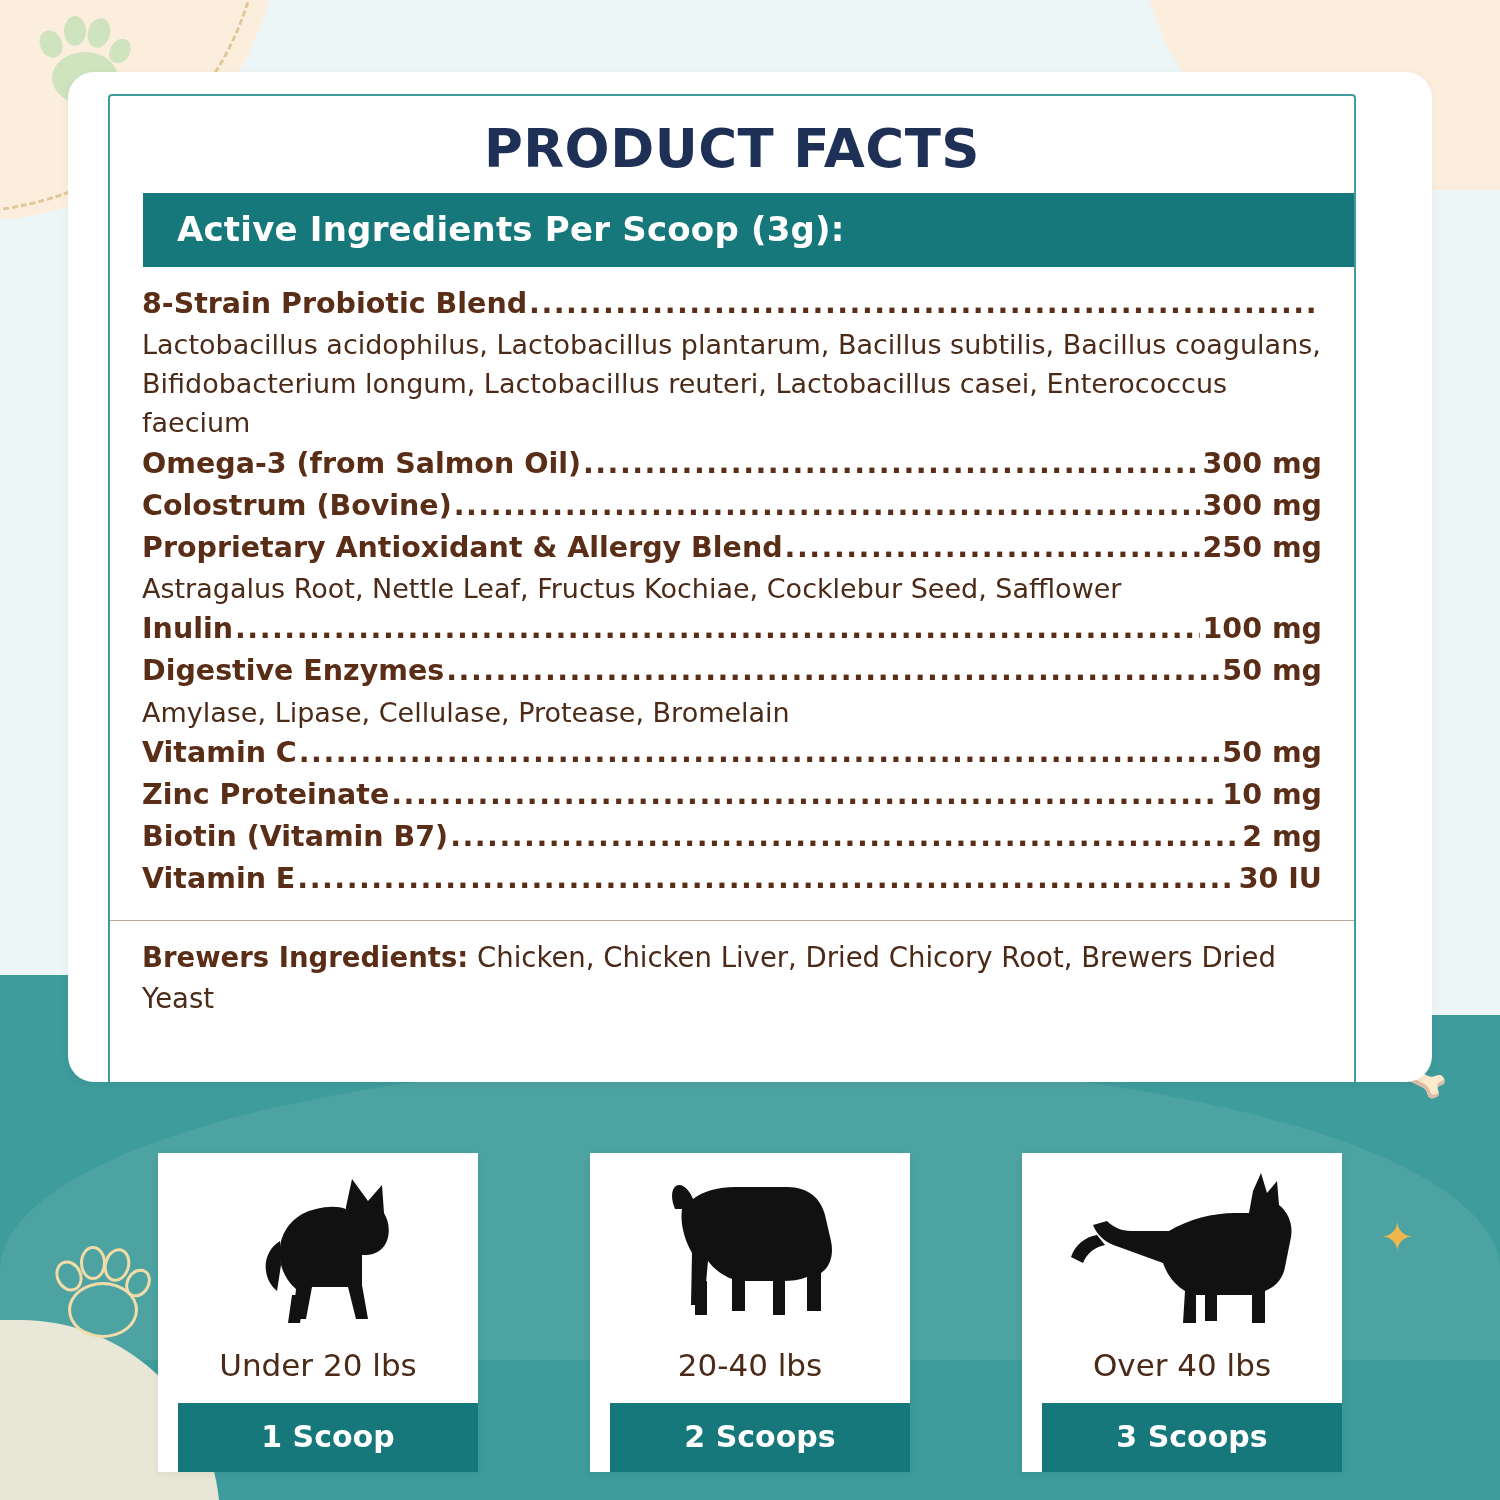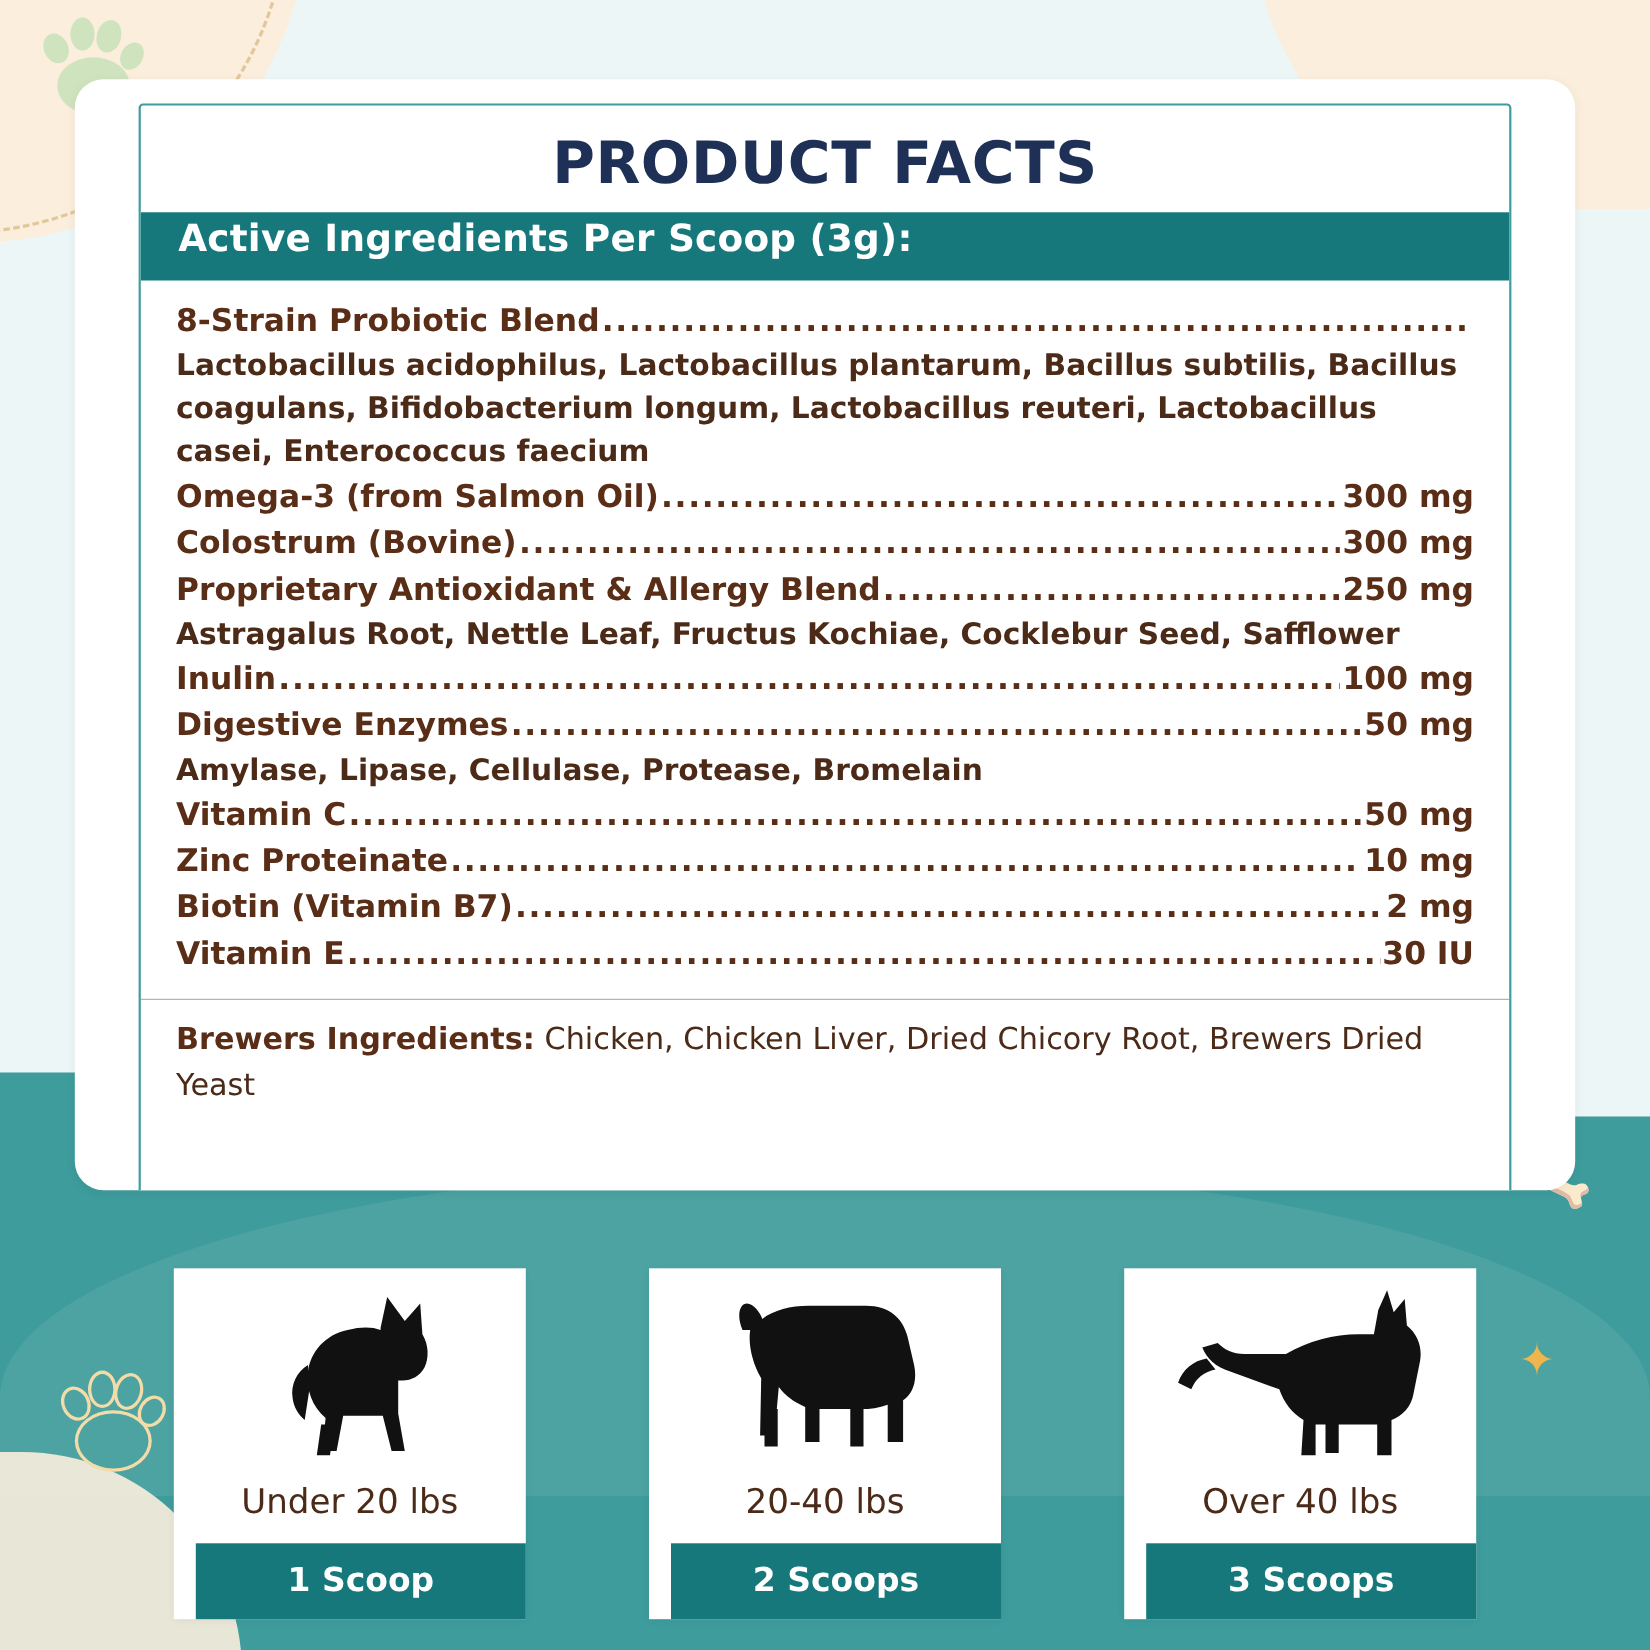--- a/index.html
+++ b/index.html
@@ -114,21 +114,21 @@
     top: 72px;
     width: 1364px;
     height: 1010px;
     background: #ffffff;
     border-radius: 26px;
     box-shadow: 0 2px 10px rgba(0,0,0,.05);
     overflow: hidden;
   }
   .card-inner {
     position: absolute;
-    left: 58px;
+    left: 40px;
     top: 22px;
     width: 1248px;
     height: 1134px;
     border: 2px solid #3e9c9c;
     border-radius: 4px;
     box-sizing: border-box;
     background: #fff;
     overflow: hidden;
   }
   .title {
@@ -138,22 +138,23 @@
     font-size: 53px;
     letter-spacing: .5px;
     color: #1f3056;
     padding: 22px 0 14px;
   }
   .band {
     background: #16787a;
     color: #ffffff;
     font-size: 34px;
     font-weight: bold;
-    padding: 4px 34px 18px;
+    padding: 16px 34px 18px;
     letter-spacing: .2px;
+    margin-left: 33px;
   }
   .facts {
     padding: 16px 32px 4px 32px;
     color: #5a2d17;
   }
   .row {
     display: flex;
     align-items: center;
     font-size: 28.5px;
     font-weight: bold;
@@ -167,21 +168,21 @@
     overflow: hidden;
     white-space: nowrap;
     letter-spacing: 1.5px;
     font-weight: bold;
     margin: 0 2px;
     color: #5a2d17;
   }
   .row .amt { flex: 0 0 auto; }
   .sub {
     font-size: 27px;
-    font-weight: bold;
+    font-weight: normal;
     color: #4b2a18;
     line-height: 1.45;
   }
   .divider {
     border-top: 1.5px solid #b9a79c;
     margin: 16px 0 0 0;
   }
   .inactive {
     padding: 16px 32px 0 32px;
     font-size: 27.5px;

